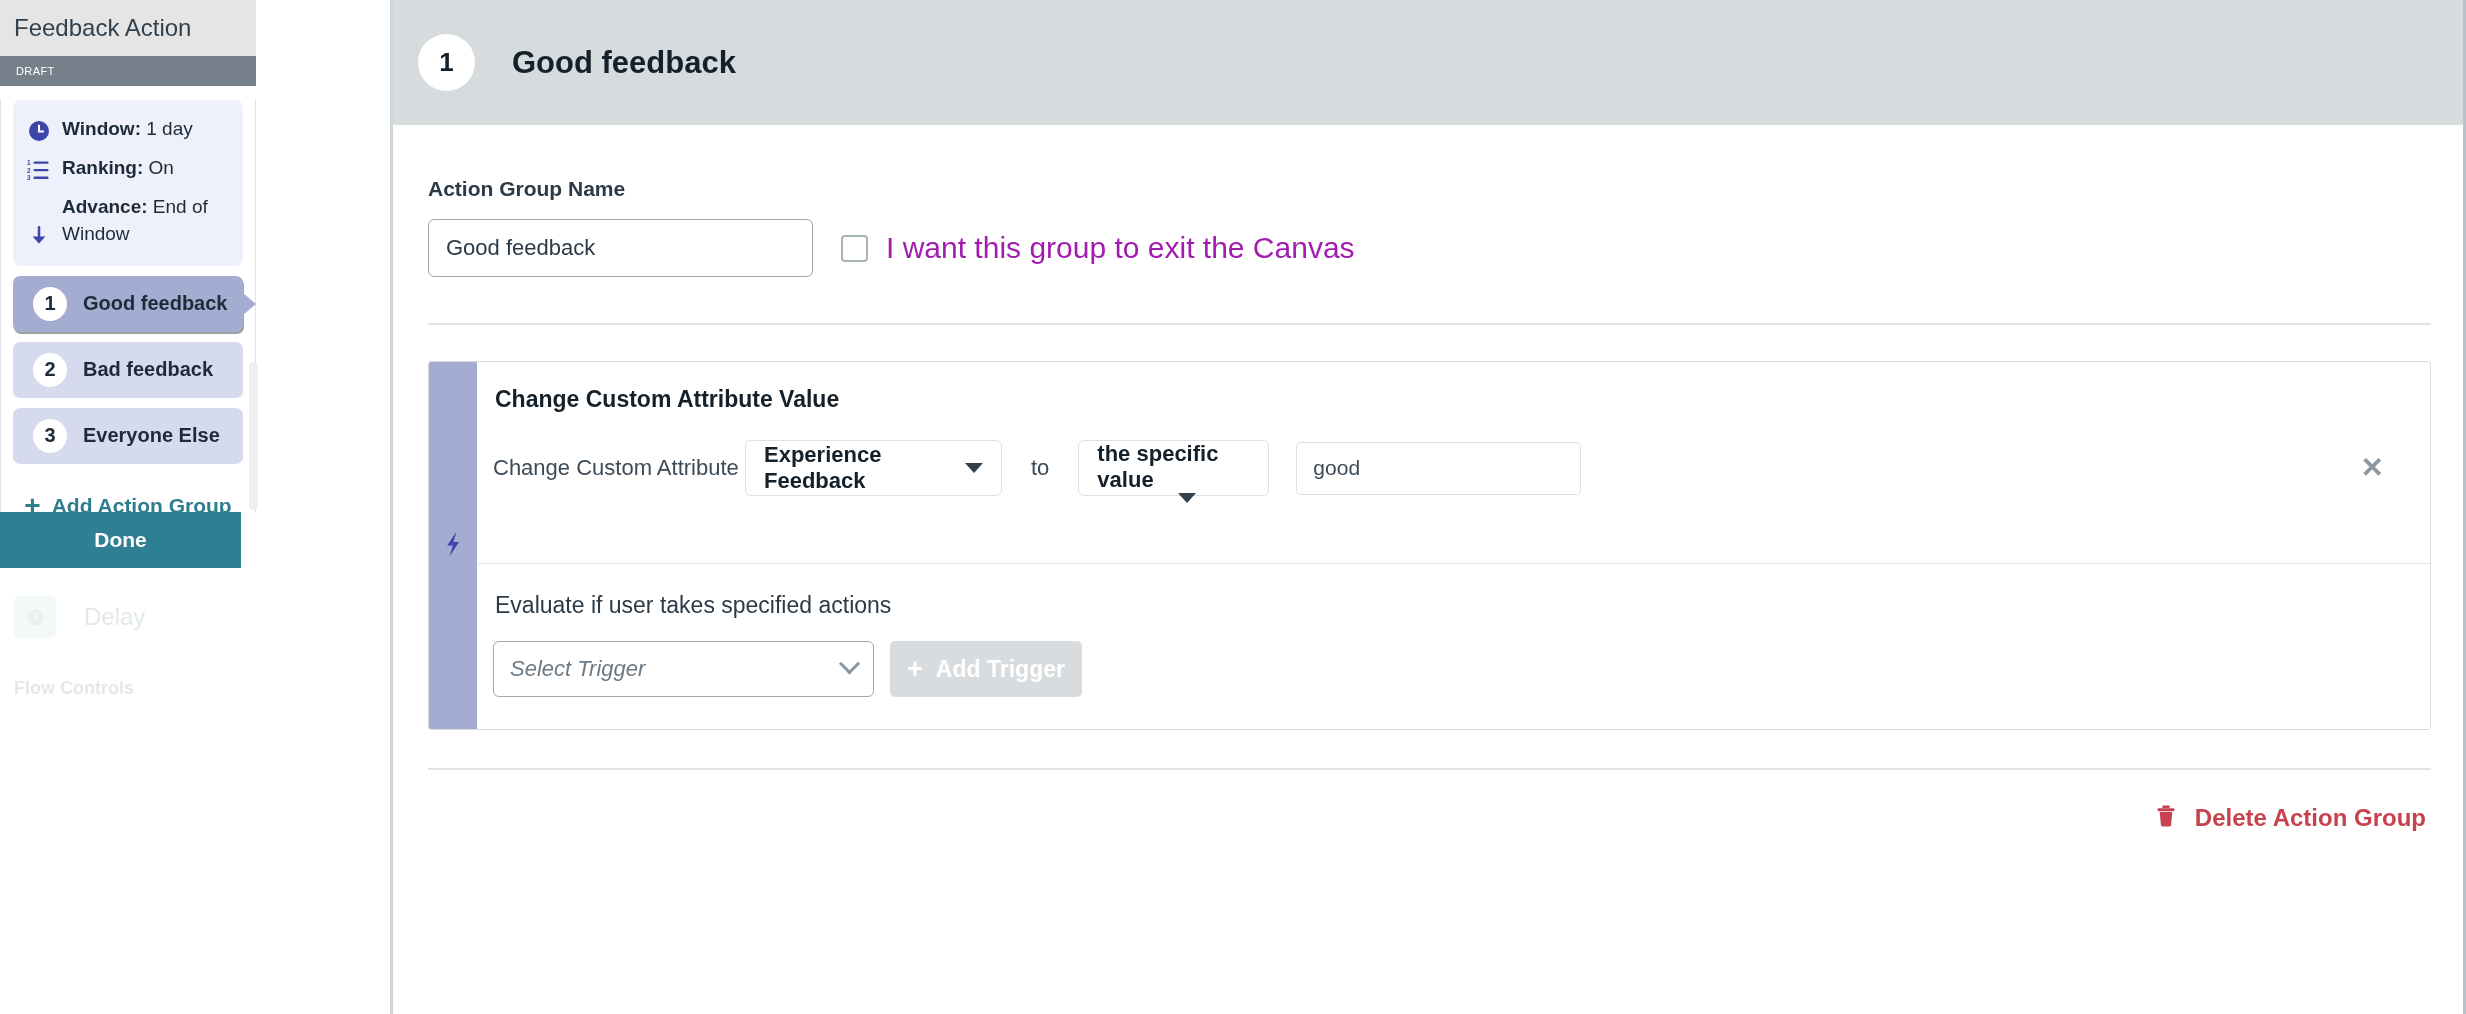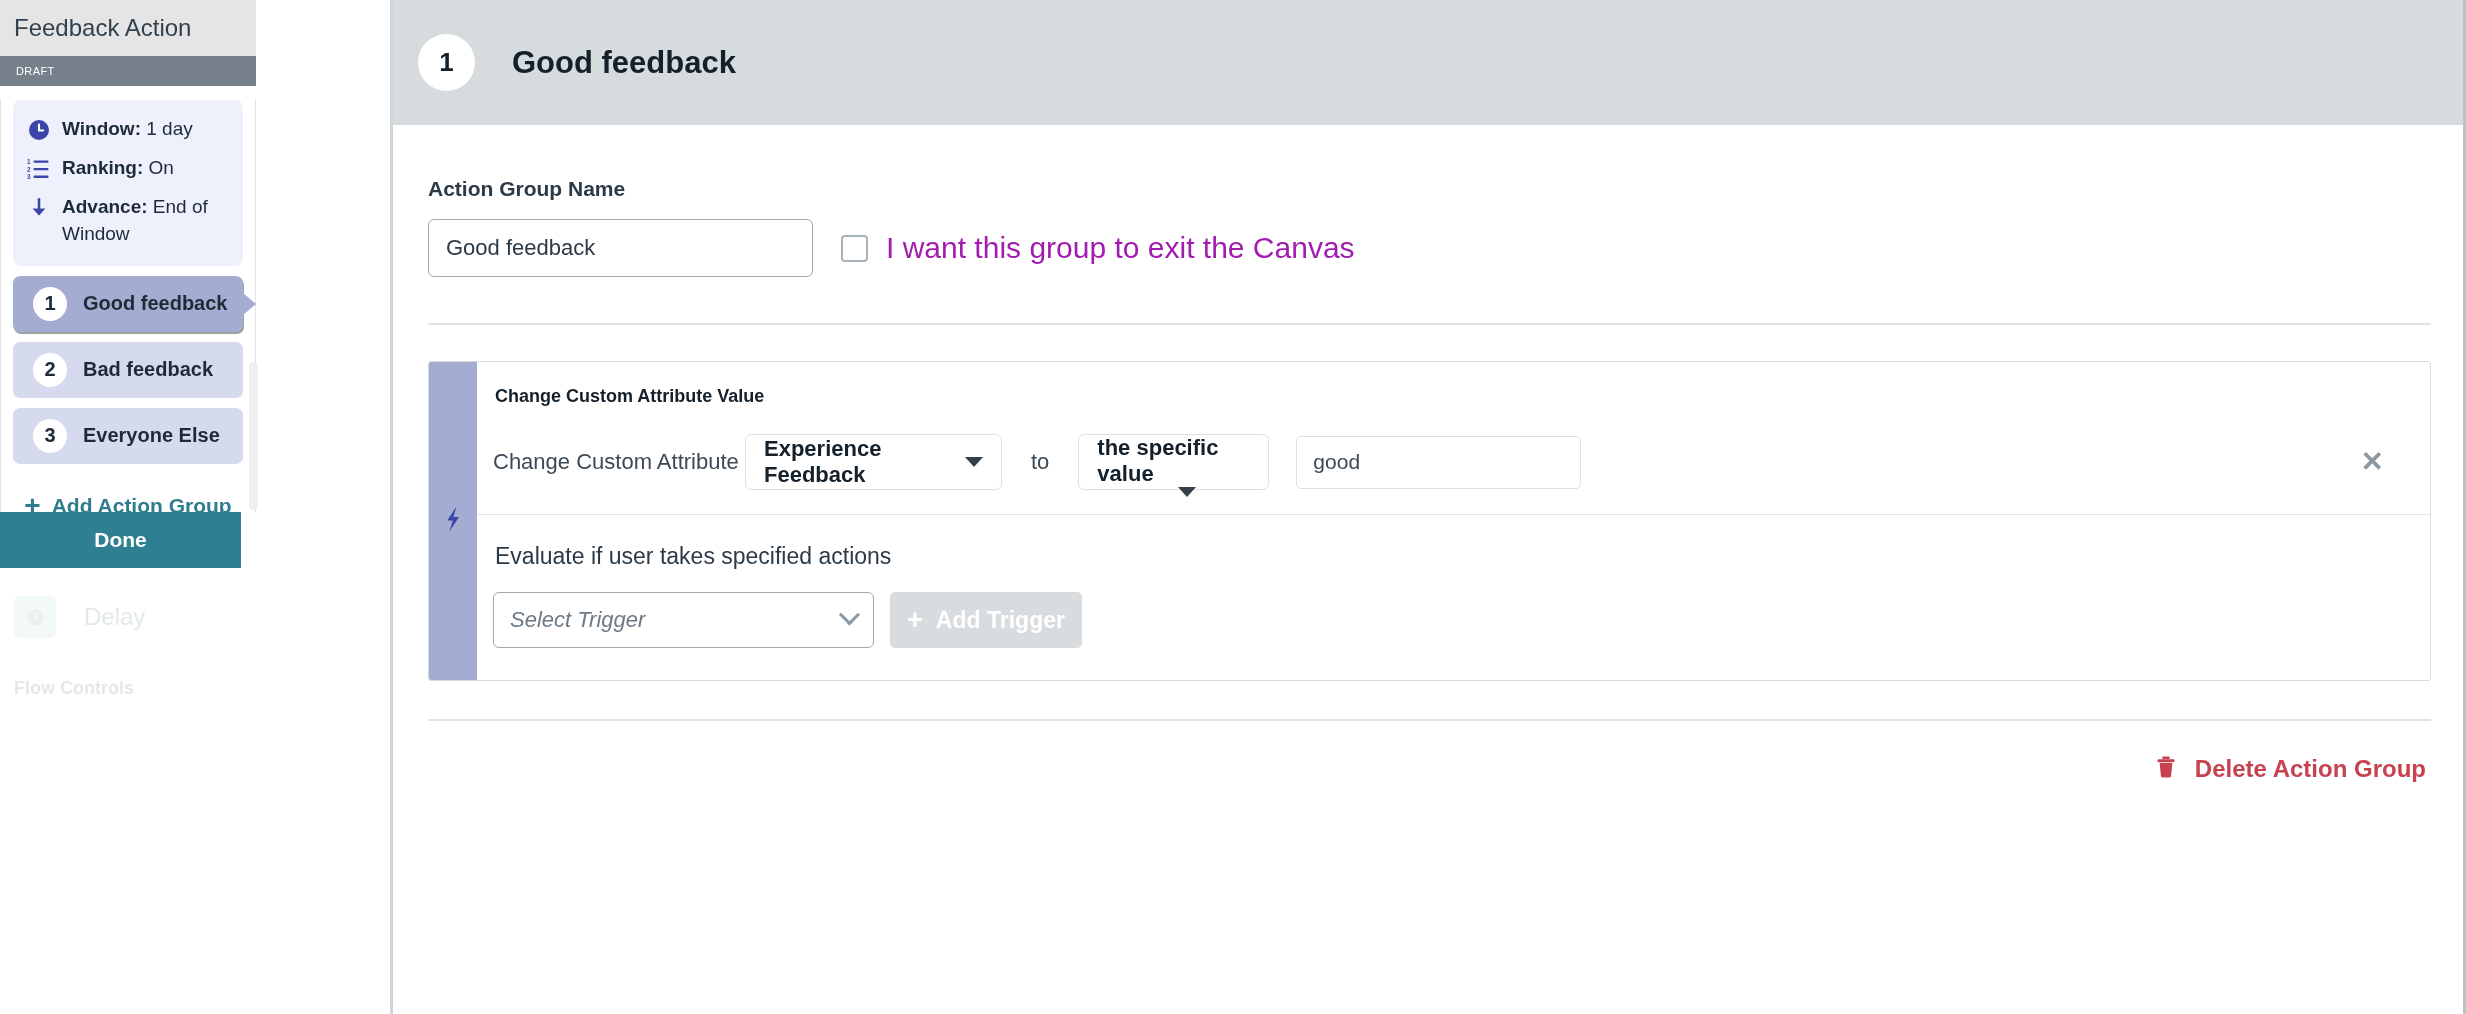--- a/index.html
+++ b/index.html
@@ -67,21 +67,21 @@
     background: #fff;
   }
 
   .summary-card {
     margin: 14px 6px 0 6px;
     background: #eef1fb;
     border-radius: 8px;
     padding: 16px 14px 18px 14px;
   }
   .summary-row {
-    display: flex; align-items: flex-start; gap: 11px;
+    display: flex; align-items: flex-end; gap: 11px;
     margin-bottom: 12px;
   }
   .summary-row:last-child { margin-bottom: 0; }
   .summary-icon { flex: 0 0 24px; width: 24px; height: 24px; margin-top: 2px; }
   .summary-text {
     font-size: 19px; color: #1d2b36; line-height: 1.42;
   }
   .summary-text b { font-weight: 700; }
 
   .group-item {
@@ -233,21 +233,21 @@
   }
   .action-rail {
     width: 48px; flex: 0 0 48px;
     background: #a5acd1;
     display: flex; align-items: center; justify-content: center;
   }
   .action-body { flex: 1; background: #ffffff; }
 
   .attr-section { padding: 24px 0 24px 16px; }
   .attr-title {
-    font-size: 18px; font-weight: 700; color: #14202a;
+    font-size: 23px; font-weight: 700; color: #14202a;
     padding-left: 2px;
   }
   .attr-row {
     display: flex; align-items: center;
     margin-top: 27px;
   }
   .attr-row-label {
     font-size: 22px; color: #3d4a55; width: 252px;
   }
   .select-box {
@@ -277,20 +277,21 @@
   }
   .attr-x {
     margin-left: auto; margin-right: 46px;
     font-size: 28px; color: #8b97a1; font-weight: 700;
     cursor: pointer; line-height: 1;
   }
 
   .trigger-section {
     border-top: 1px solid #e1e5e8;
     padding: 28px 0 32px 16px;
+    margin-top: 43px;
   }
   .trigger-title { font-size: 23px; color: #2b3a46; padding-left: 2px; }
   .trigger-row { display: flex; align-items: center; margin-top: 22px; }
   .trigger-select {
     width: 381px; height: 56px;
     border: 1px solid #9daab2; border-radius: 6px;
     background: #ffffff;
     display: flex; align-items: center; justify-content: space-between;
     padding: 0 16px; cursor: pointer;
   }

